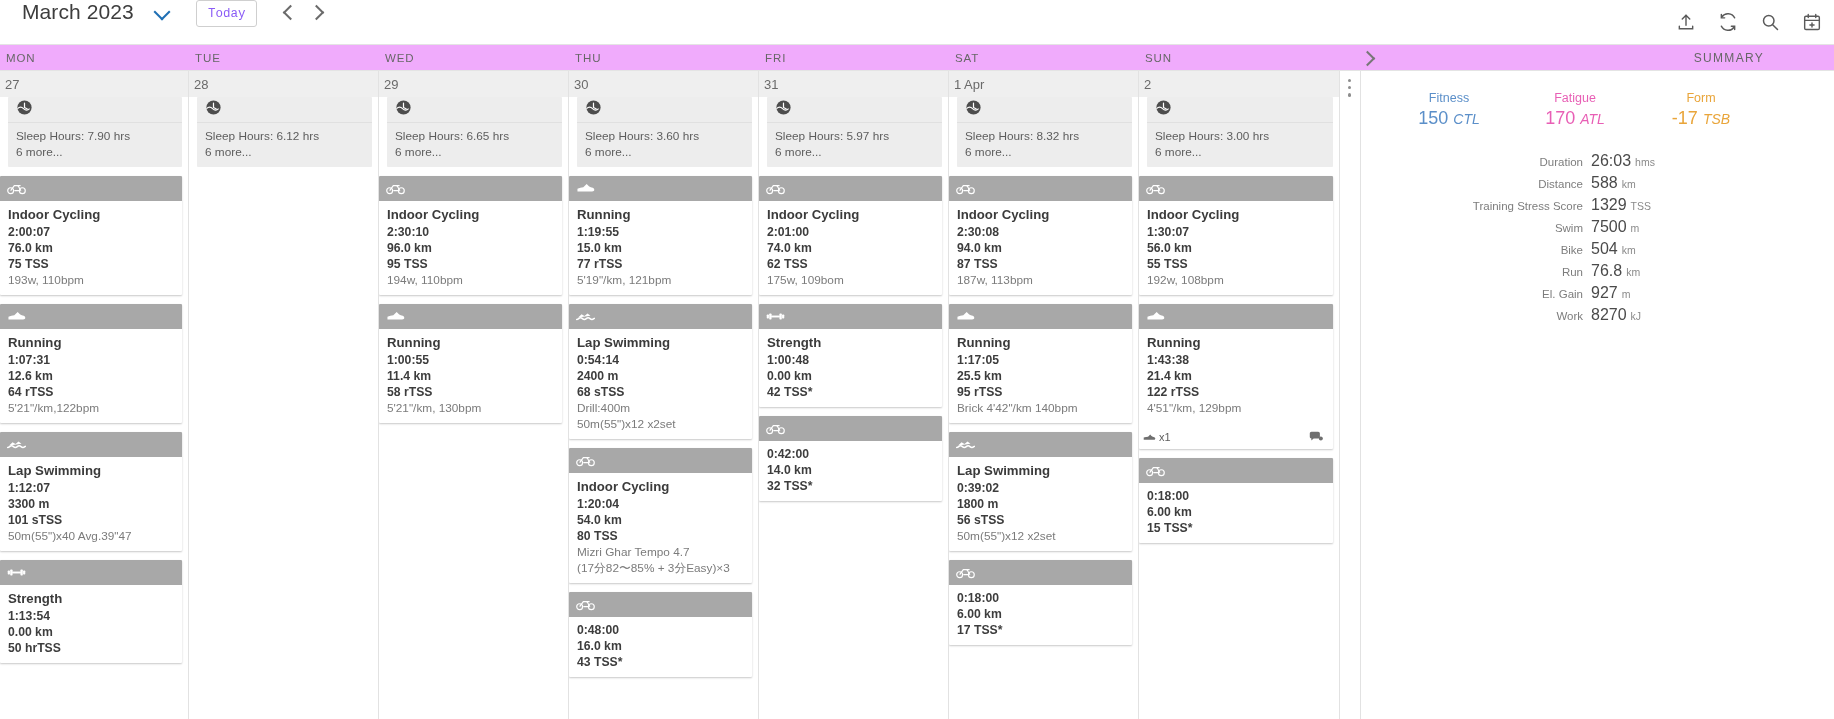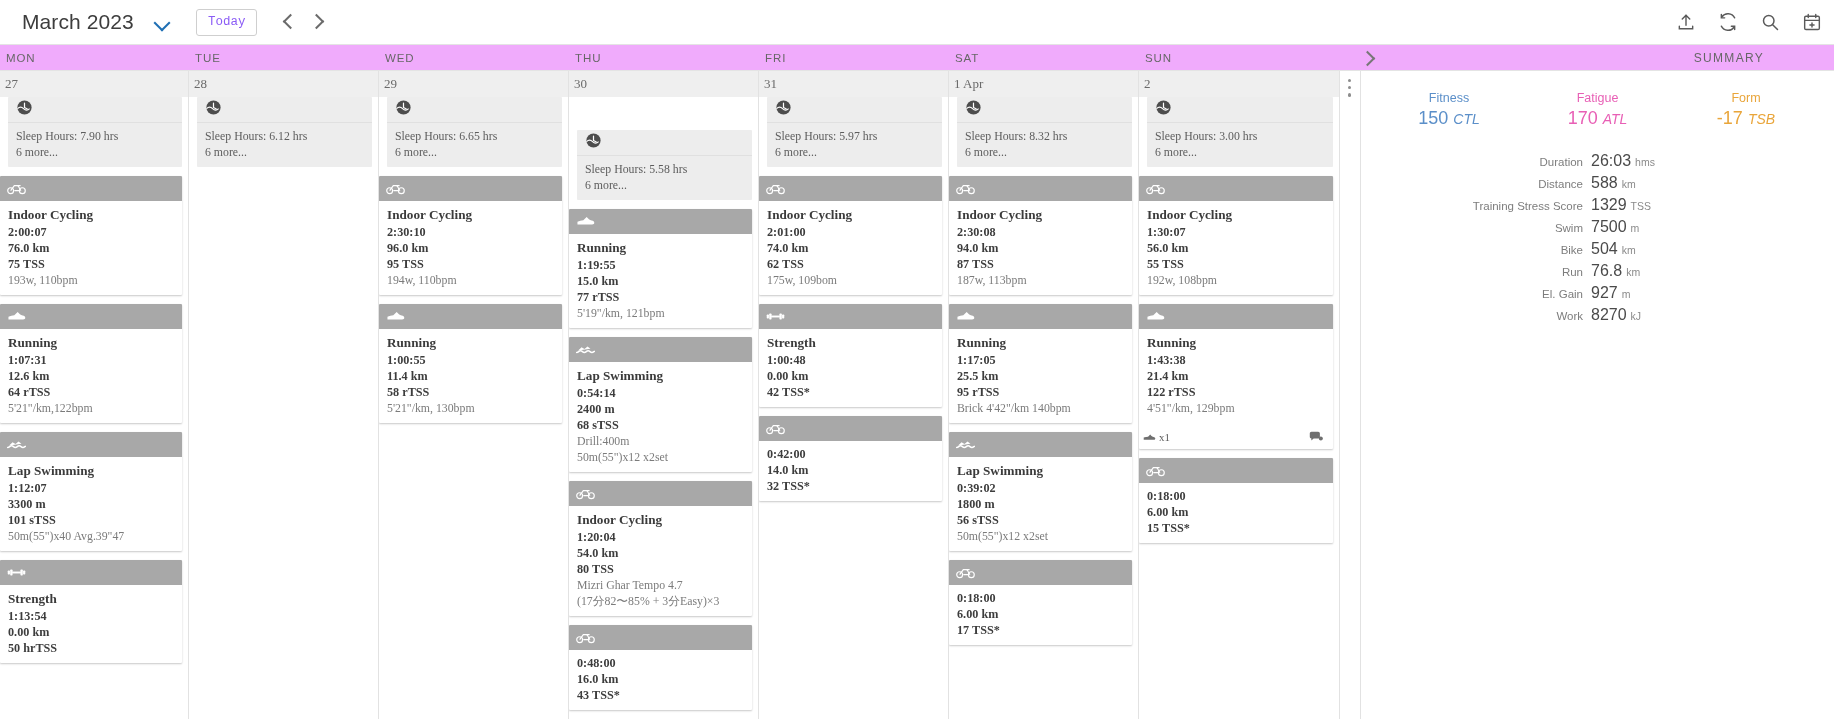--- a/index.html
+++ b/index.html
@@ -8,21 +8,21 @@
     background: #ffffff;
     font-family: "Liberation Sans", sans-serif;
     overflow: hidden;
     color: #3b3b3b;
   }
   .app { width: 1834px; height: 719px; display: flex; flex-direction: column; }
 
   
   .topbar {
     height: 44px; flex: 0 0 44px;
-    display: flex; align-items: center;
+    display: flex; align-items: flex-start;
     padding: 0 14px;
     background: #fff;
     position: relative;
   }
   .month-title {
     font-size: 21px; color: #3d3d3d; letter-spacing: .1px;
     margin-left: 8px; margin-right: 18px; white-space: nowrap;
   }
   .chev-down {
     width: 22px; height: 22px; position: relative; cursor: pointer;
@@ -82,21 +82,20 @@
   .collapse-arrow::after {
     content: ""; position: absolute; left: 4px; top: 5px; width: 9px; height: 9px;
     border-top: 2px solid #777; border-right: 2px solid #777; transform: rotate(45deg);
   }
 
   
   .body-row { flex: 1 1 auto; display: flex; min-height: 0; }
   .grid {
     flex: 0 0 1340px; display: flex; min-height: 0; position: relative;
     background: #5eead4;
-    font-family: Liberation Serif, serif;
   }
   .daycol {
     border-right: 1px solid #e2e2e2;
     display: flex; flex-direction: column;
     min-width: 0; background: #fff; overflow: hidden;
   }
   .daynum {
     height: 26px; flex: 0 0 26px; font-size: 13px; color: #6a6a6a;
     padding-left: 5px; display: flex; align-items: center;
     background: #efefef;
@@ -145,21 +144,21 @@
   .kebab i {
     display: block; width: 3.2px; height: 3.2px; border-radius: 50%;
     background: #8d8d8d; margin-bottom: 4px;
   }
 
   
   .summary {
     flex: 0 0 474px; border-left: 1px solid #e2e2e2;
     background: #fff; padding: 14px 40px 0 40px;
   }
-  .pmc-row { display: flex; justify-content: space-between; gap: 44px; margin-top: 4px; margin-bottom: 22px; }
+  .pmc-row { display: flex; justify-content: flex-start; gap: 30px; margin-top: 4px; margin-bottom: 22px; }
   .pmc { text-align: center; min-width: 96px; }
   .pmc-label { font-size: 12.5px; line-height: 18px; }
   .pmc-value { font-size: 18px; line-height: 22px; }
   .pmc-value .unit { font-size: 14px; font-style: italic; }
 
   .sum-list { display: flex; flex-direction: column; gap: 4px; padding-left: 40px; }
   .sum-row { display: flex; align-items: baseline; justify-content: flex-start; }
   .sum-key {
     flex: 0 0 150px; text-align: right; font-size: 11.5px; color: #7d7d7d; padding-right: 8px;
   }
@@ -385,34 +384,34 @@
               <div class="wcard-body">
                 <div class="w-title">Running</div>
                 <div class="w-stat">1:00:55</div>
                 <div class="w-stat">11.4 km</div>
                 <div class="w-stat">58 rTSS</div>
                 <div class="w-note">5'21"/km, 130bpm</div>
               </div>
             </div>
           </div>
         </div>
-        <div class="daycol" style="flex: 0 0 190px; justify-content: space-between;">
+        <div class="daycol" style="flex: 0 0 190px;">
           <div class="daynum">30</div>
           <div class="col-inner">
             <div class="metric-card">
               <div class="metric-head">
                 <span><svg viewBox="0 0 22 22" width="17" height="17">
                     <circle cx="11" cy="11" r="9.2" fill="#4d4d4d"></circle>
                     <path d="M1.8 11a9.2 9.2 0 0 0 18.4 0z" fill="#fff" opacity=".0"></path>
                     <path d="M2 12.4c2.6-2.6 5.2-2.6 7.8 0 2.6 2.6 5.2 2.6 7.8 0" fill="none" stroke="#fff" stroke-width="1.5"></path>
                     <path d="M11 5.4v5.6l3.6 2" fill="none" stroke="#fff" stroke-width="1.6" stroke-linecap="round"></path>
                   </svg></span>
               </div>
               <div class="metric-body">
-                <div class="metric-line">Sleep Hours: 5.58 hrs</div>
+                <div class="metric-line">Sleep Hours: 3.60 hrs</div>
                 <div class="metric-line">6 more...</div>
               </div>
             </div>
             <div class="wcard">
               <div class="wcard-head">
                 <span>
                   <svg viewBox="0 0 26 14" width="19" height="11">
                     <path d="M2 11h20c2 0 3-1 3-2.4 0-1.6-1.6-2.2-3.4-2.8-2-.7-3.3-1.3-4.6-2.6L14.6 1 10 5.4 6 6 2 7.2z" fill="#fff"></path>
                   </svg>
                 </span>

